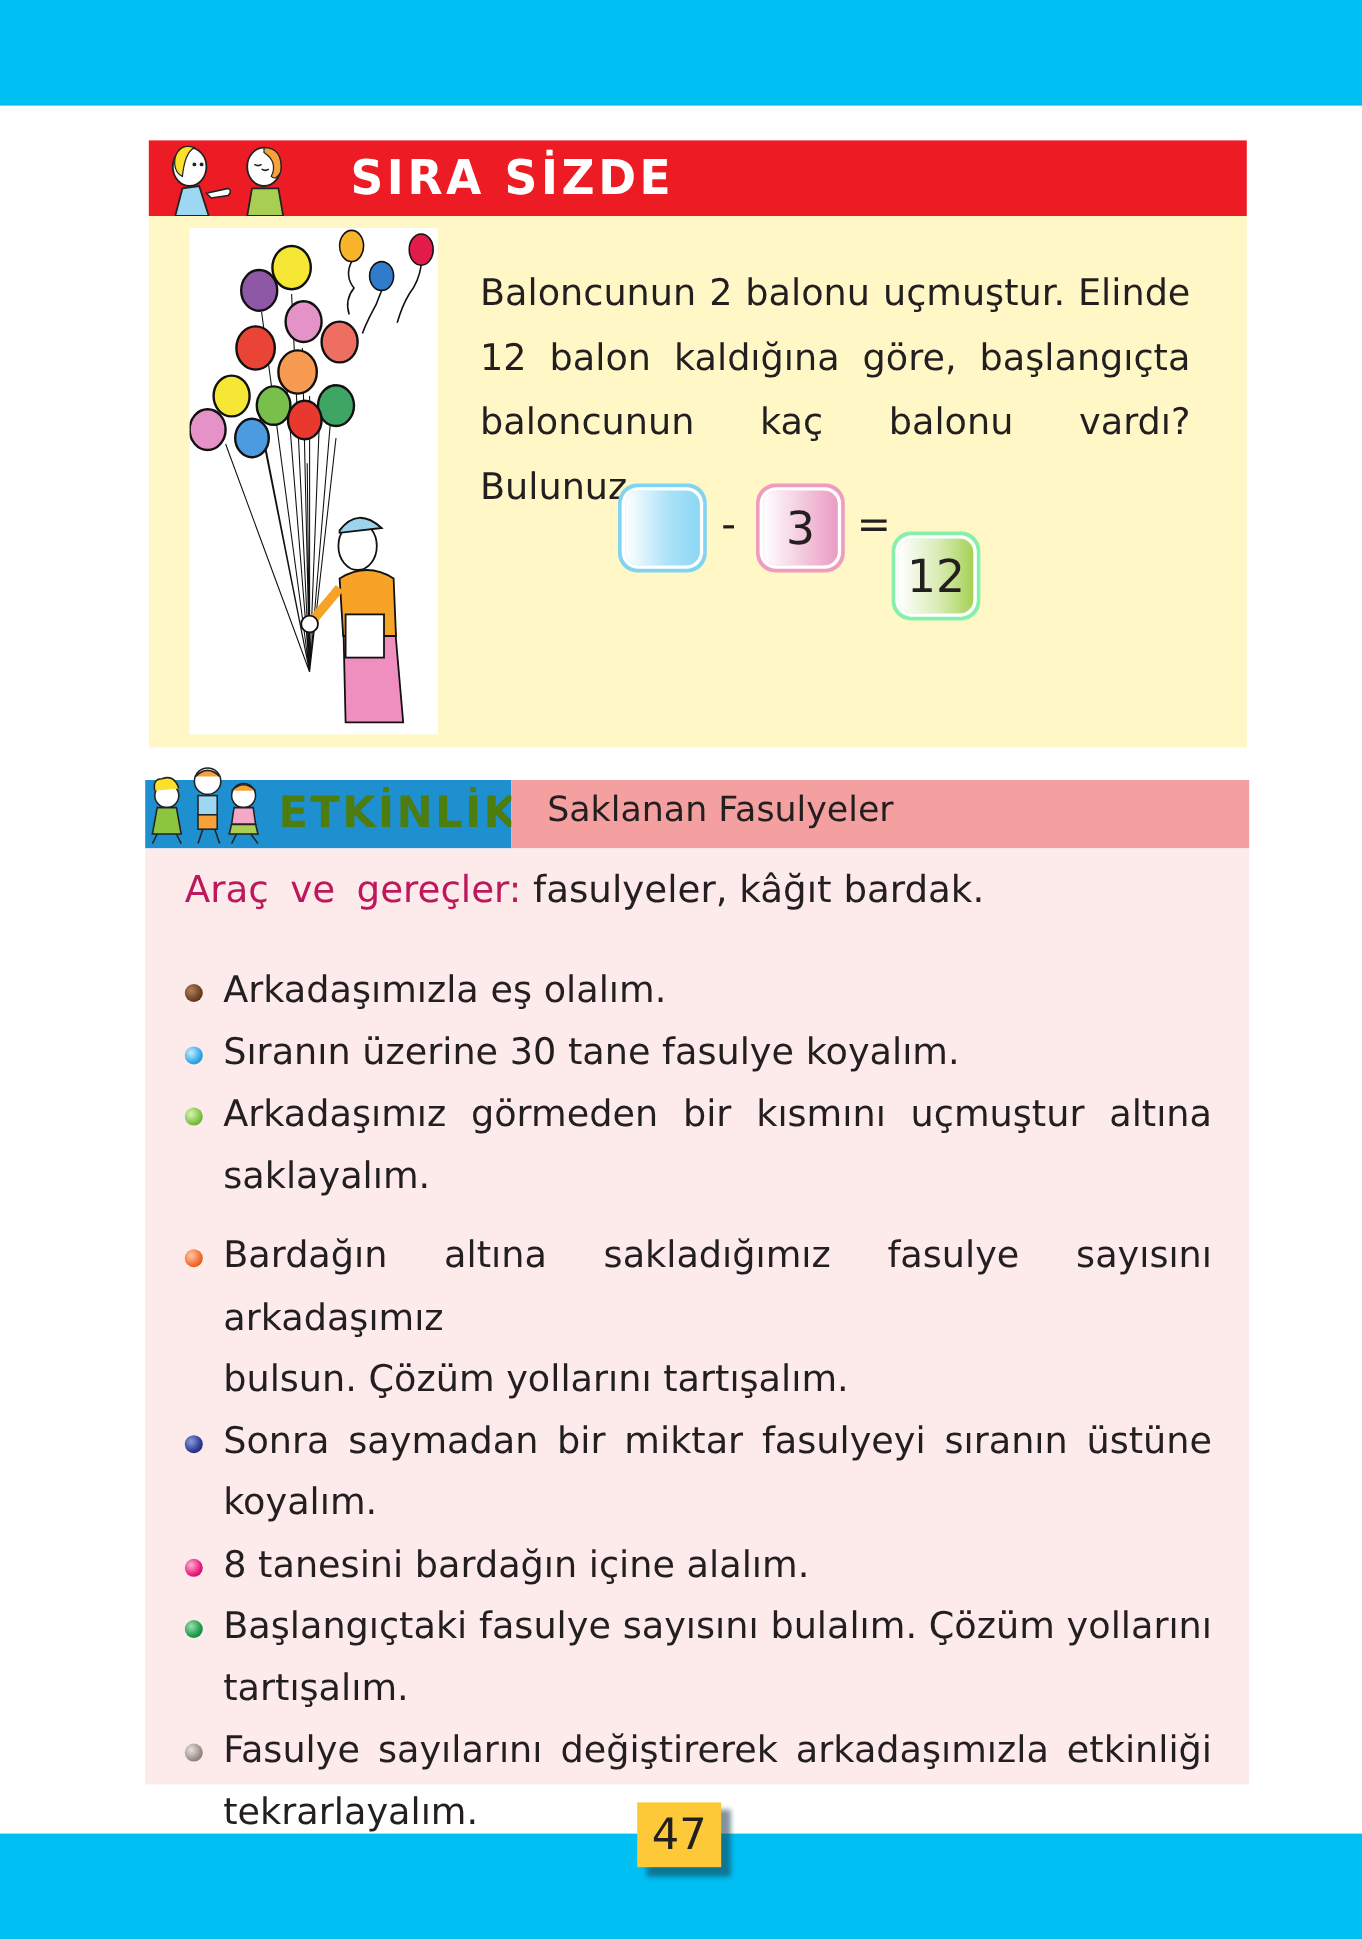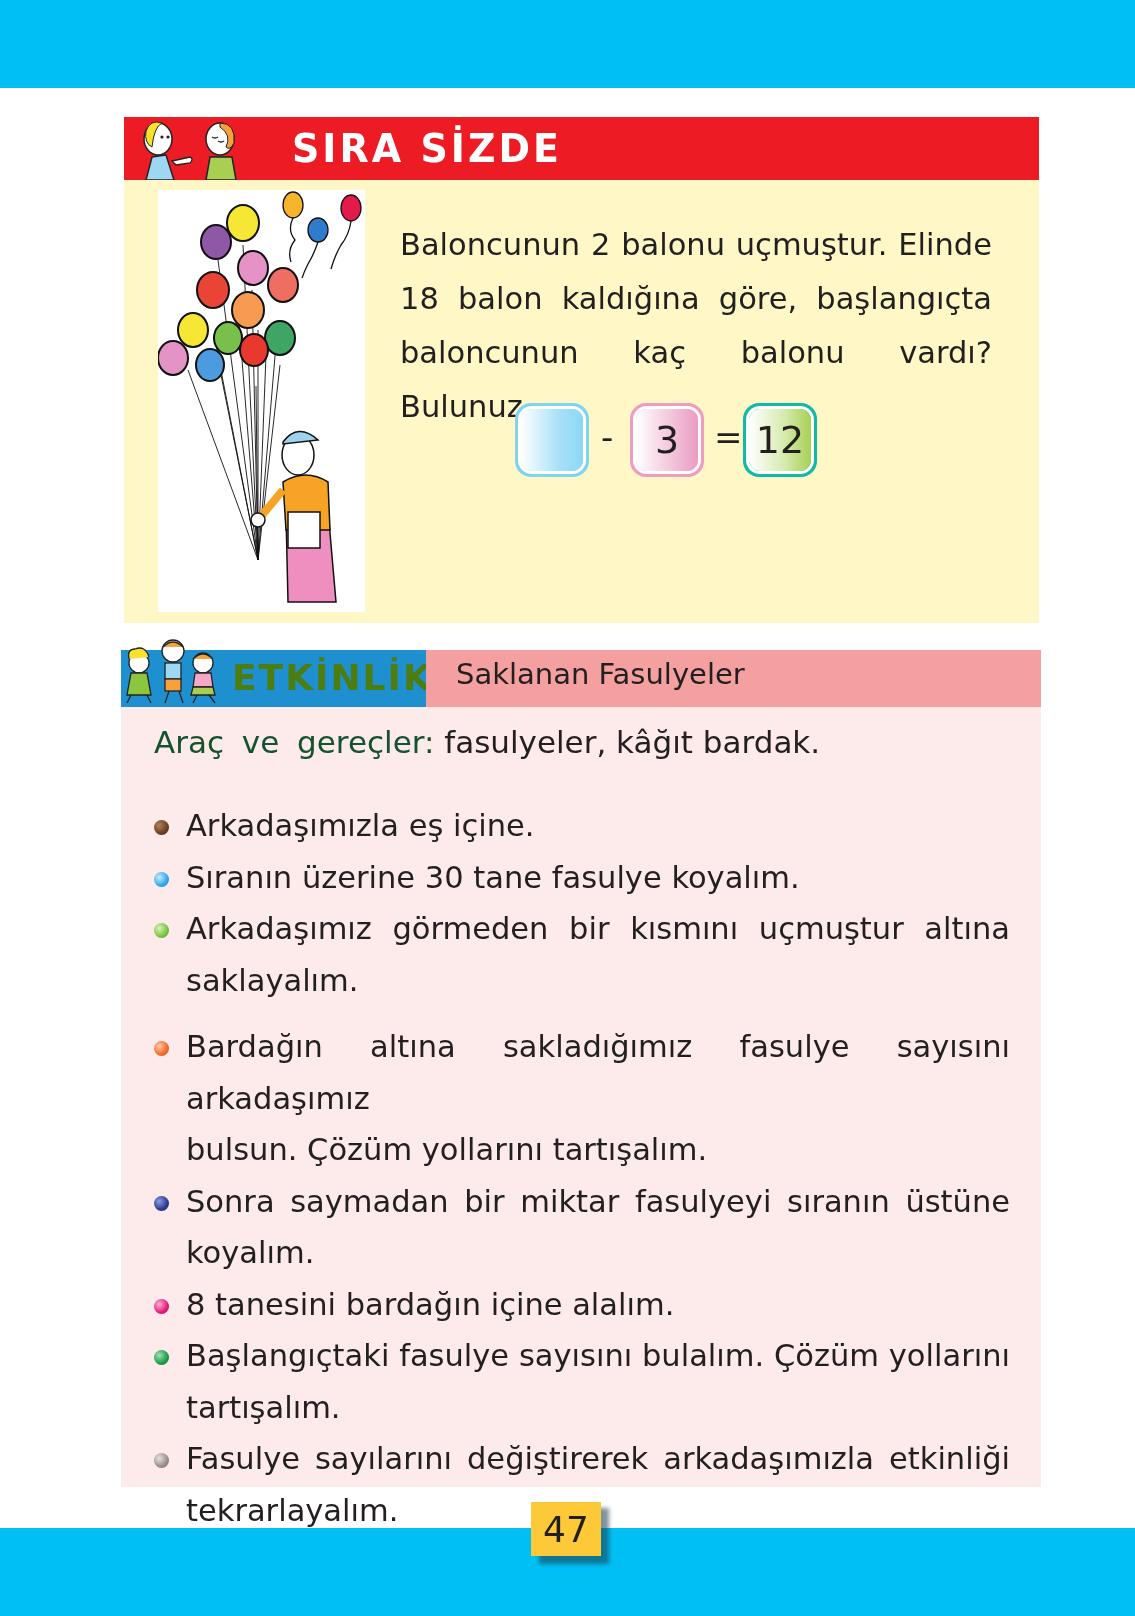--- a/index.html
+++ b/index.html
@@ -19,34 +19,34 @@
   .question p{margin:0;}
   .eq-wrap{position:absolute;left:515px;top:403px;height:74px;}
   .eq-box{position:absolute;top:0;width:74px;height:74px;border-radius:16px;box-sizing:border-box;
        display:flex;align-items:center;justify-content:center;font-size:38px;}
   .eq-box .inner{position:absolute;left:6px;top:6px;right:6px;bottom:6px;border-radius:11px;}
   .eq-box span.val{position:relative;z-index:2;}
   .box-blue{left:0;background:#7fd4f2;}
   .box-blue .inner{background:linear-gradient(90deg,#ffffff 0%,#a9e1f8 60%,#8cd7f5 100%);box-shadow:0 0 0 3px #fff;}
   .box-pink{left:115px;background:#f09cc1;}
   .box-pink .inner{background:linear-gradient(90deg,#ffffff 0%,#f3c7dc 55%,#ea9cc4 100%);box-shadow:0 0 0 3px #fff;}
-  .box-green{left:228px;background:#14b8a6;}
+  .box-green{left:228px;background:#86efac;margin-top:40px;}
   .box-green .inner{background:linear-gradient(90deg,#ffffff 0%,#d8ebb2 55%,#a6d155 100%);box-shadow:0 0 0 3px #fff;}
   .eq-op{position:absolute;top:14px;font-size:34px;}
   .op-minus{left:86px;}
   .op-eq{left:199px;}
 
   
   .etk-label-box{position:absolute;left:121px;top:650px;width:305px;height:57px;background:#1e90d0;}
   .etk-label{position:absolute;left:232px;top:657px;font-size:36px;font-weight:bold;color:#4d7c0f;letter-spacing:2px;}
   .etk-title-box{position:absolute;left:426px;top:650px;width:615px;height:57px;background:#f4a0a0;}
   .etk-title{position:absolute;left:456px;top:657px;font-size:29px;text-align:right;}
   .etk-body{position:absolute;left:121px;top:707px;width:920px;height:780px;background:#fdeaea;}
   .materials{position:absolute;left:154px;top:724px;font-size:31px;}
-  .materials .lbl{color:#14532d;word-spacing:8px;}
+  .materials .lbl{color:#be185d;word-spacing:8px;}
   .steps{position:absolute;left:154px;top:800px;width:856px;margin:0;padding:0;list-style:none;}
   .steps li{position:relative;padding-left:32px;font-size:30.5px;line-height:51.5px;text-align:justify;}
   .steps li .first{display:block;text-align:justify;text-align-last:justify;}
   .dot{position:absolute;left:0;top:20px;width:15px;height:15px;border-radius:50%;}
 
   
   .page-num-shadow{position:absolute;left:539px;top:1508px;width:70px;height:56px;background:#1a3a4a;opacity:.55;filter:blur(2px);}
   .page-num{position:absolute;left:531px;top:1502px;width:70px;height:54px;background:#fec938;
        display:flex;align-items:center;justify-content:center;font-size:36px;}
 
@@ -111,21 +111,21 @@
       <circle cx="100" cy="330" r="7" fill="#fff"></circle>
       <ellipse cx="140" cy="265" rx="16" ry="20" fill="#fff"></ellipse>
       <path d="M125 252 Q140 232 160 250 L125 254Z" fill="#9dd3ec"></path>
       <rect x="130" y="322" width="32" height="36" fill="#fff"></rect>
     </g>
   </svg>
 </div>
 
 <div class="question">
   <p>Baloncunun 2 balonu uçmuştur. Elinde</p>
-  <p>18 balon kaldığına göre, başlangıçta</p>
+  <p>12 balon kaldığına göre, başlangıçta</p>
   <p style="text-align-last:justify;">baloncunun kaç balonu vardı? Bulunuz.</p>
 </div>
 
 <div class="eq-wrap">
   <div class="eq-box box-blue">
     <div class="inner"></div>
     <span class="val"></span>
   </div>
   <div class="eq-op op-minus">-</div>
   <div class="eq-box box-pink">
@@ -163,21 +163,21 @@
 
 <div class="etk-body"></div>
 
 <div class="materials">
   <span class="lbl">Araç ve gereçler:</span><span> fasulyeler, kâğıt bardak.</span>
 </div>
 
 <ul class="steps">
   <li>
     <span class="dot" style="background:radial-gradient(circle at 35% 35%,#b0825e,#6b3f22 60%,#3c2210);"></span>
-    <span>Arkadaşımızla eş içine.</span>
+    <span>Arkadaşımızla eş olalım.</span>
   </li>
   <li>
     <span class="dot" style="background:radial-gradient(circle at 35% 35%,#c8ecff,#2fa8e8 60%,#1a78b8);"></span>
     <span>Sıranın üzerine 30 tane fasulye koyalım.</span>
   </li>
   <li>
     <span class="dot" style="background:radial-gradient(circle at 35% 35%,#d8f3b8,#7cc242 60%,#4e9a22);"></span>
     <span class="first">Arkadaşımız görmeden bir kısmını uçmuştur altına</span>
     <span>saklayalım.</span>
   </li>

